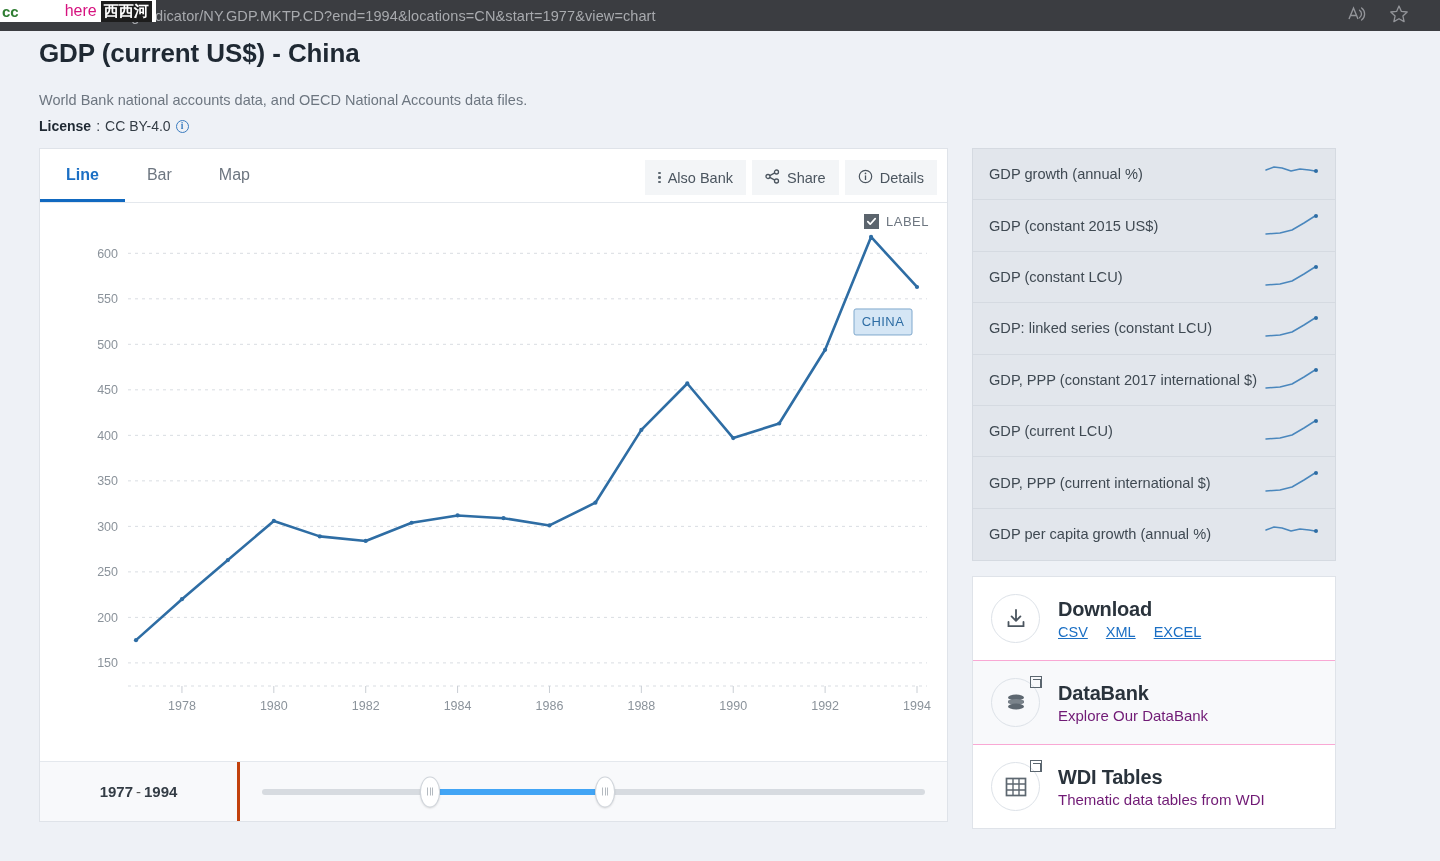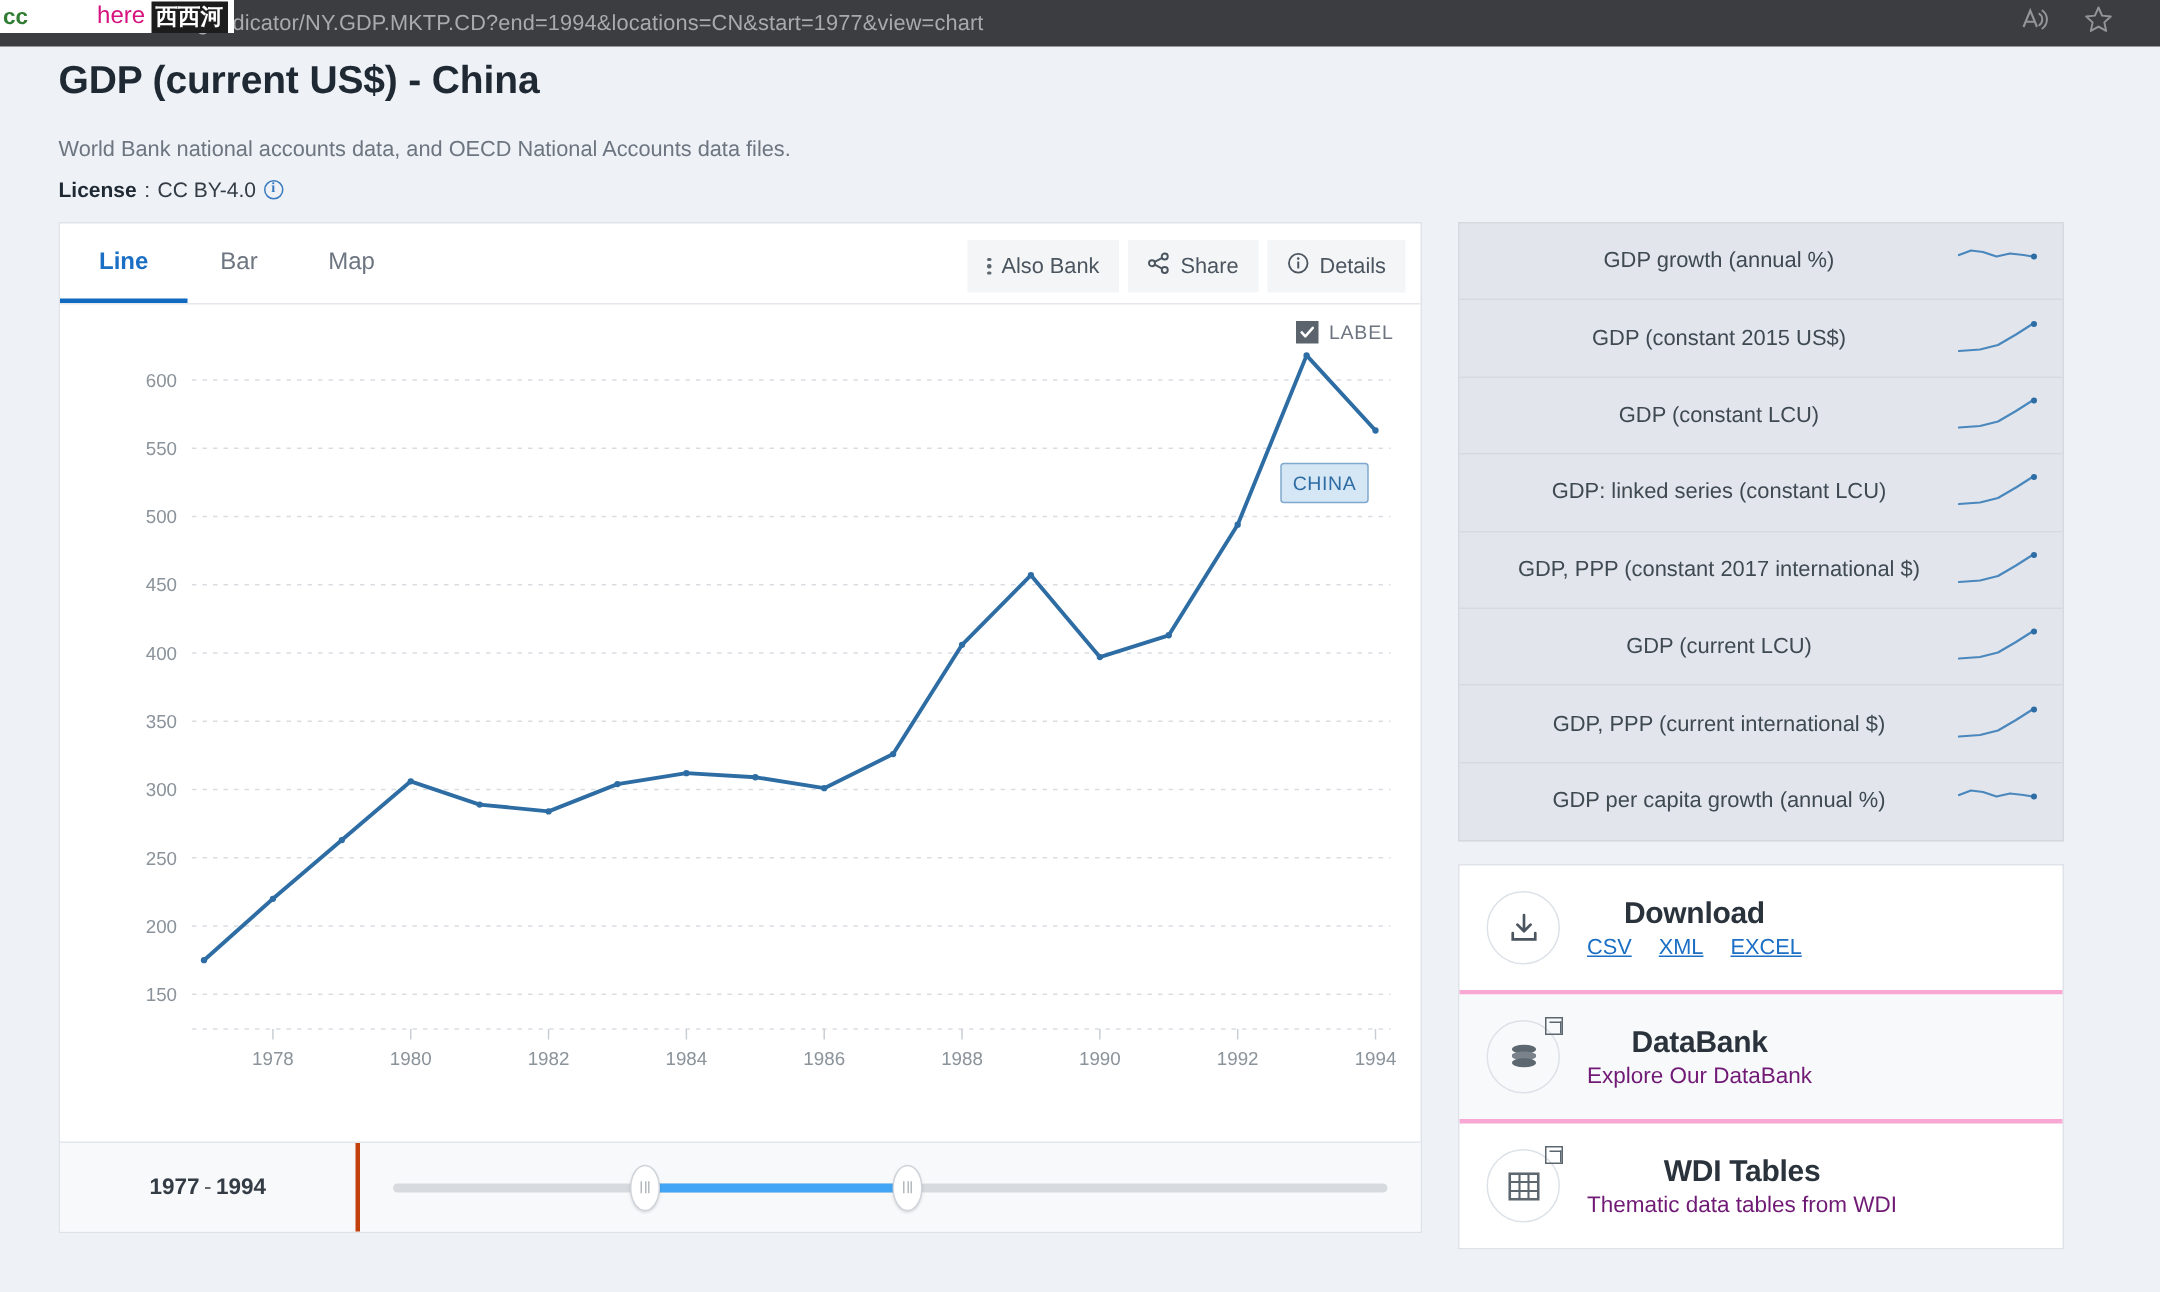--- a/index.html
+++ b/index.html
@@ -151,37 +151,37 @@
   .s-handle {
     position: absolute; top: 50%; transform: translate(-50%, -50%);
     width: 20px; height: 31px; background: #fff;
     border: 1px solid #cfd4da; border-radius: 10px/15px;
     display: flex; align-items: center; justify-content: center; gap: 1.6px;
     box-shadow: 0 1px 2px rgba(0,0,0,.13); cursor: pointer;
   }
   .s-handle i { width: 1px; height: 8px; background: #b4bac0; display: block; }
 
   
-  #right-col { position: absolute; left: 972px; top: 117px; width: 404px; text-align: center; }
+  #right-col { position: absolute; left: 972px; top: 117px; width: 364px; }
   #indicator-list { border: 1px solid #d5dae1; background: #e2e6ec; }
   .ind-row {
     height: 51.4px; display: flex; align-items: center;
     padding: 0 14px 0 16px; cursor: pointer;
     border-bottom: 1px solid #d5dae1;
   }
   .ind-row:last-child { border-bottom: none; }
   .ind-label { flex: 1; font-size: 14.6px; color: #3f4952; }
   .spark { width: 58px; height: 26px; display: block; }
 
   #links-panel {
     margin-top: 15px; border: 1px solid #dfe3e9; background: #fff;
   }
   .link-row {
     display: flex; align-items: center; gap: 18px;
-    padding: 17px 18px; border-bottom: 3px solid #f9a8d4; cursor: pointer;
+    padding: 17px 18px; border-bottom: 1px solid #f9a8d4; cursor: pointer;
   }
   .link-row:last-child { border-bottom: none; }
   .link-row.alt { background: #f8f9fb; }
   .lr-icon {
     width: 49px; height: 49px; border-radius: 50%;
     border: 1px solid #dde2e8; flex: none; position: relative;
     display: flex; align-items: center; justify-content: center;
   }
   .ext-badge {
     position: absolute; right: -3px; top: -3px;

